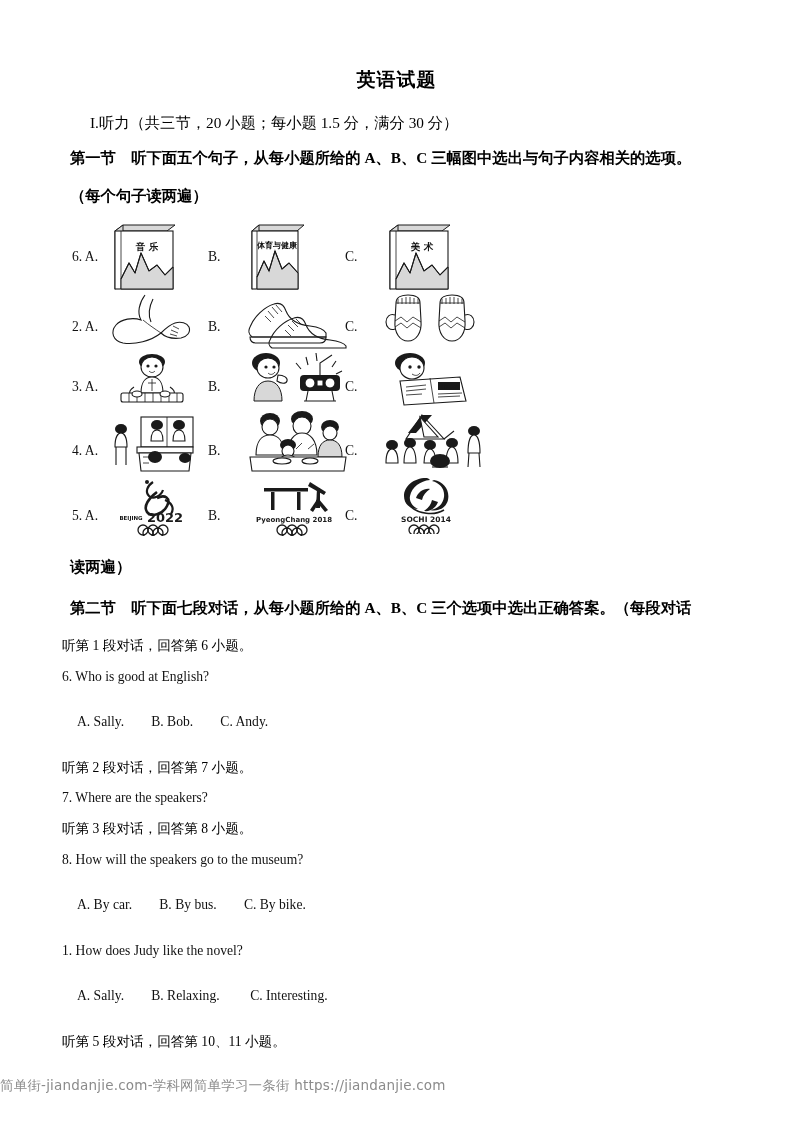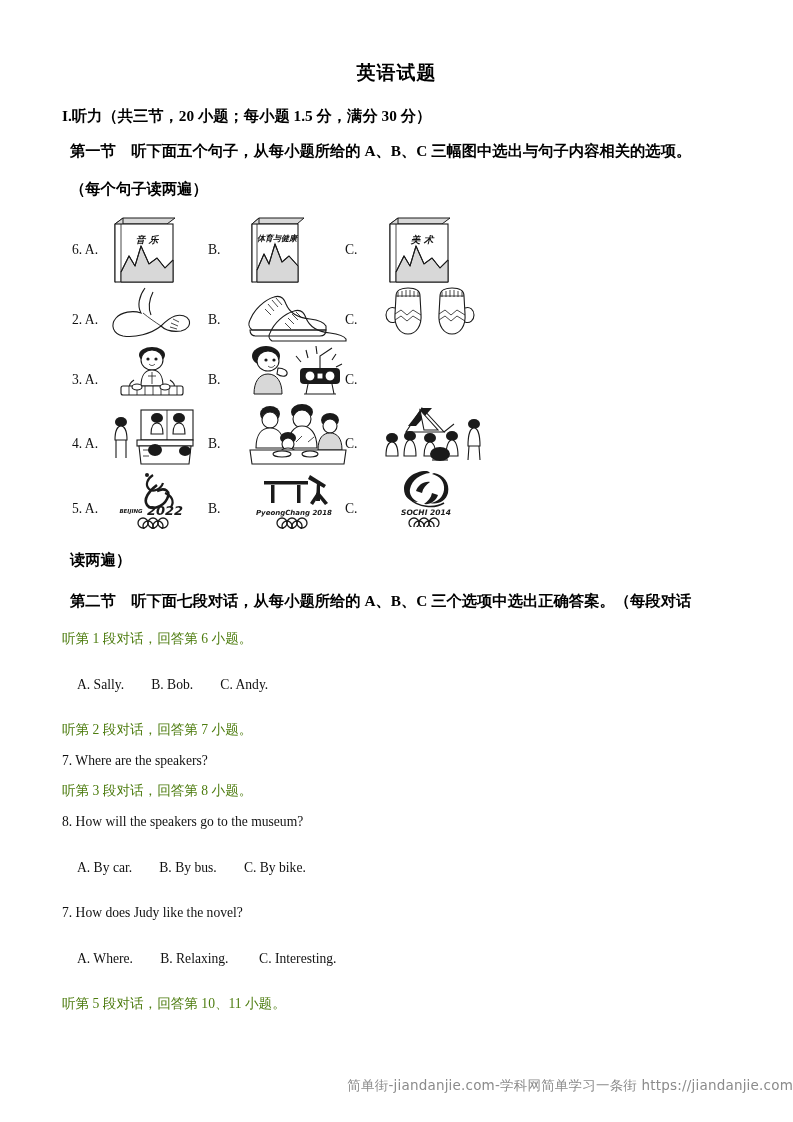--- a/index.html
+++ b/index.html
@@ -13,51 +13,52 @@
     position: relative;
     font-family: "Liberation Serif", "DejaVu Serif", serif;
     color: #000000;
     overflow: hidden;
   }
   .page {
     position: relative;
     width: 793px;
     height: 1122px;
     box-sizing: border-box;
-    padding: 0 62px;
+    padding: 7px 62px;
   }
   .doc-title {
     text-align: center;
     font-size: 19px;
     font-weight: bold;
     letter-spacing: 1px;
     margin: 0;
     padding-top: 62px;
     line-height: 1.2;
   }
   .para {
     font-size: 15.3px;
     line-height: 1.9;
     margin: 0;
     text-align: justify;
   }
   .para.bold {
-    font-weight: bold;
+    font-weight: normal;
+    margin-left: 28px;
   }
   .section-head {
     font-size: 15.3px;
     font-weight: bold;
     line-height: 1.95;
     margin: 8px;
   }
   .listen-line {
     font-size: 13.6px;
     line-height: 2.25;
     margin: 0;
-    color: #4d7c0f;
+    color: #000000;
   }
   .q-line {
     font-size: 13.6px;
     line-height: 2.25;
     margin: 0;
     color: #111;
   }
   .opts {
     font-size: 13.6px;
     line-height: 2.25;
@@ -86,33 +87,32 @@
     font-family: "Liberation Serif", serif;
     color: #111;
   }
   .slotA { left: 10px; }
   .slotB { left: 146px; }
   .slotC { left: 283px; }
 
   .art {
     position: absolute;
     overflow: visible;
-    font-style: italic;
   }
   .artA { left: 45px; }
   .artB { left: 182px; }
   .artC { left: 320px; }
 
   
   .watermark {
     position: absolute;
     left: 0;
     right: 0;
     bottom: 27px;
-    text-align: right;
+    text-align: left;
     font-family: "DejaVu Sans", "Liberation Sans", sans-serif;
     font-size: 13.5px;
     color: #8b8b8b;
     letter-spacing: 0.2px;
   }
 
   svg { display: block; }
   .ln { fill: none; stroke: #1a1a1a; stroke-width: 1.1; }
   .ln-thin { fill: none; stroke: #1a1a1a; stroke-width: 0.8; }
   .fillgrey { fill: #d8d8d8; stroke: #1a1a1a; stroke-width: 1; }
@@ -252,20 +252,35 @@
           <rect class="fillblack" x="56" y="26" width="40" height="16" rx="4"></rect>
           <circle class="fillwhite" cx="66" cy="34" r="5"></circle>
           <circle class="fillwhite" cx="86" cy="34" r="5"></circle>
           <rect class="fillwhite" x="73" y="31" width="6" height="6"></rect>
           <path class="ln" d="M76 26 L76 14 L88 6"></path>
           <path class="ln" d="M64 42 L62 52 M88 42 L90 52 M60 52 L92 52"></path>
           <path class="ln" d="M52 14 L57 20 M62 8 L64 16 M72 4 L73 12 M92 12 L88 18 M98 22 L92 25"></path>
         </svg>
       </div>
       <span class="opt-label slotC" style="top:22px">C.</span>
+      <div class="art artC" style="top:-6px">
+        <svg width="90" height="58" viewBox="0 0 90 58">
+          <ellipse class="fillblack" cx="28" cy="12" rx="15" ry="10"></ellipse>
+          <ellipse class="fillwhite" cx="30" cy="17" rx="12" ry="11"></ellipse>
+          <circle class="fillblack" cx="28" cy="16" r="1.7"></circle>
+          <circle class="fillblack" cx="37" cy="16" r="1.7"></circle>
+          <path class="ln-thin" d="M30 23 C33 25 36 25 38 22"></path>
+          <path class="fillwhite" d="M18 30 L78 26 L84 50 L22 54 Z"></path>
+          <path class="ln-thin" d="M48 27 L52 52"></path>
+          <path class="ln-thin" d="M24 36 L44 34 M24 40 L44 38 M24 44 L40 43"></path>
+          <rect class="fillblack" x="56" y="31" width="22" height="8"></rect>
+          <text class="logo-text" x="67" y="38" font-size="6.5" fill="#fff" text-anchor="middle">News</text>
+          <path class="ln-thin" d="M56 43 L80 42 M56 46 L78 45"></path>
+        </svg>
+      </div>
     </div>
 
     <div class="pic-row r4">
       <span class="opt-label slotA" style="top:26px">4. A.</span>
       <div class="art artA" style="top:-4px">
         <svg width="94" height="62" viewBox="0 0 94 62">
           <rect class="fillwhite" x="34" y="4" width="52" height="30"></rect>
           <line class="ln-thin" x1="60" y1="4" x2="60" y2="34"></line>
           <ellipse class="fillblack" cx="50" cy="12" rx="6" ry="5"></ellipse>
           <path class="fillwhite" d="M44 28 C44 20 47 17 50 17 C53 17 56 20 56 28 Z"></path>
@@ -385,30 +400,31 @@
       </div>
     </div>
 
   </div>
 
   <p class="section-head">读两遍）</p>
   <p class="section-head" style="margin-top:12px">第二节　听下面七段对话，从每小题所给的 A、B、C 三个选项中选出正确答案。（每段对话</p>
 
   <div style="margin-top:6px">
     <p class="listen-line">听第 1 段对话，回答第 6 小题。</p>
+    <p class="q-line">6. Who is good at English?</p>
     <p class="opts">A. Sally.        B. Bob.        C. Andy.</p>
 
     <p class="listen-line">听第 2 段对话，回答第 7 小题。</p>
     <p class="q-line">7. Where are the speakers?</p>
 
     <p class="listen-line" style="margin-top:0">听第 3 段对话，回答第 8 小题。</p>
     <p class="q-line">8. How will the speakers go to the museum?</p>
     <p class="opts">A. By car.        B. By bus.        C. By bike.</p>
 
-    <p class="q-line">7. How does Judy like the novel?</p>
-    <p class="opts">A. Where.        B. Relaxing.         C. Interesting.</p>
+    <p class="q-line">1. How does Judy like the novel?</p>
+    <p class="opts">A. Sally.        B. Relaxing.         C. Interesting.</p>
 
     <p class="listen-line">听第 5 段对话，回答第 10、11 小题。</p>
   </div>
 
   <div class="watermark">简单街-jiandanjie.com-学科网简单学习一条街 https://jiandanjie.com</div>
 
 </div>
 
 </body></html>

